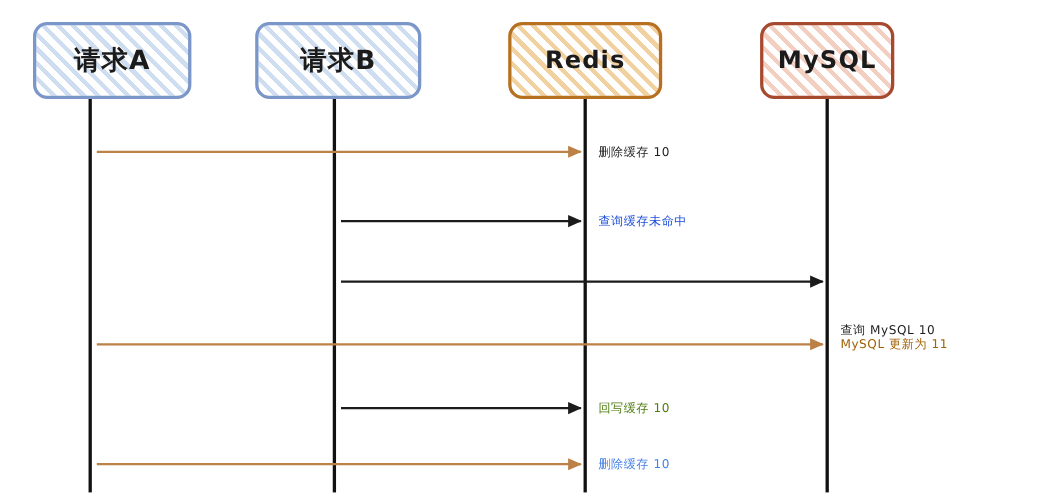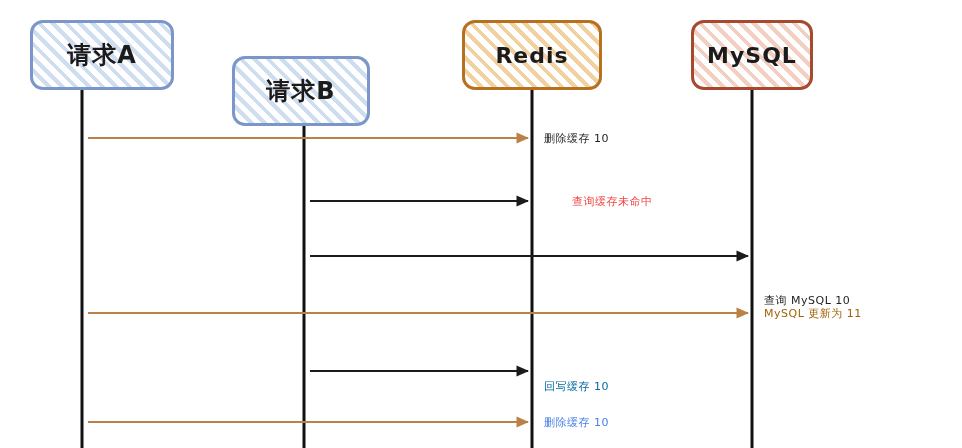--- a/index.html
+++ b/index.html
@@ -64,31 +64,31 @@
         <line x1="310" x2="748" y1="256" y2="256" stroke="#1b1b1b" stroke-width="2" marker-end="url(#arrowhead-black)"></line>
         <line x1="88" x2="748" y1="313" y2="313" stroke="#bb8147" stroke-width="2" marker-end="url(#arrowhead-tan)"></line>
         <line x1="310" x2="528" y1="371" y2="371" stroke="#1b1b1b" stroke-width="2" marker-end="url(#arrowhead-black)"></line>
         <line x1="88" x2="528" y1="422" y2="422" stroke="#bb8147" stroke-width="2" marker-end="url(#arrowhead-tan)"></line>
       </g>
   </svg>
   <div id="actors-layer">
       <div class="actor-box" style="--bc: #7b96c8; --hc: #cfddf1; left: 10px; width: 144px; margin-left: 20px;">
         <span class="actor-label cjk">请求A</span>
       </div>
-      <div class="actor-box" style="--bc: #7b96c8; --hc: #cfddf1; left: 232px; width: 138px; margin-top: 36px;">
+      <div class="actor-box" style="--bc: #7b96c8; --hc: #cfddf1; left: 232px; width: 151px;">
         <span class="actor-label cjk">请求B</span>
       </div>
       <div class="actor-box" style="--bc: #b7701f; --hc: #f2d1a0; left: 462px; width: 140px;">
         <span class="actor-label latin">Redis</span>
       </div>
       <div class="actor-box" style="--bc: #a6492f; --hc: #f3cfc2; left: 691px; width: 122px;">
         <span class="actor-label latin">MySQL</span>
       </div>
     </div>
   <div id="labels-layer">
       <div class="msg-label" style="left: 544px; top: 138px; color: rgb(30, 30, 30);">删除缓存 10</div>
-      <div class="msg-label" style="left: 572px; top: 201px; color: #ef4444;">查询缓存未命中</div>
+      <div class="msg-label" style="left: 544px; top: 201px; color: #1d4ed8;">查询缓存未命中</div>
       <div class="msg-label" style="left: 764px; top: 256px; color: rgb(30, 30, 30); margin-top: 44px;">查询 MySQL 10</div>
       <div class="msg-label" style="left: 764px; top: 313px; color: #a16207;">MySQL 更新为 11</div>
-      <div class="msg-label" style="left: 544px; top: 386px; color: #0369a1;">回写缓存 10</div>
+      <div class="msg-label" style="left: 544px; top: 371px; color: #4d7c0f;">回写缓存 10</div>
       <div class="msg-label" style="left: 544px; top: 422px; color: rgb(70, 128, 232);">删除缓存 10</div>
     </div>
 </div>
 
 </body></html>

